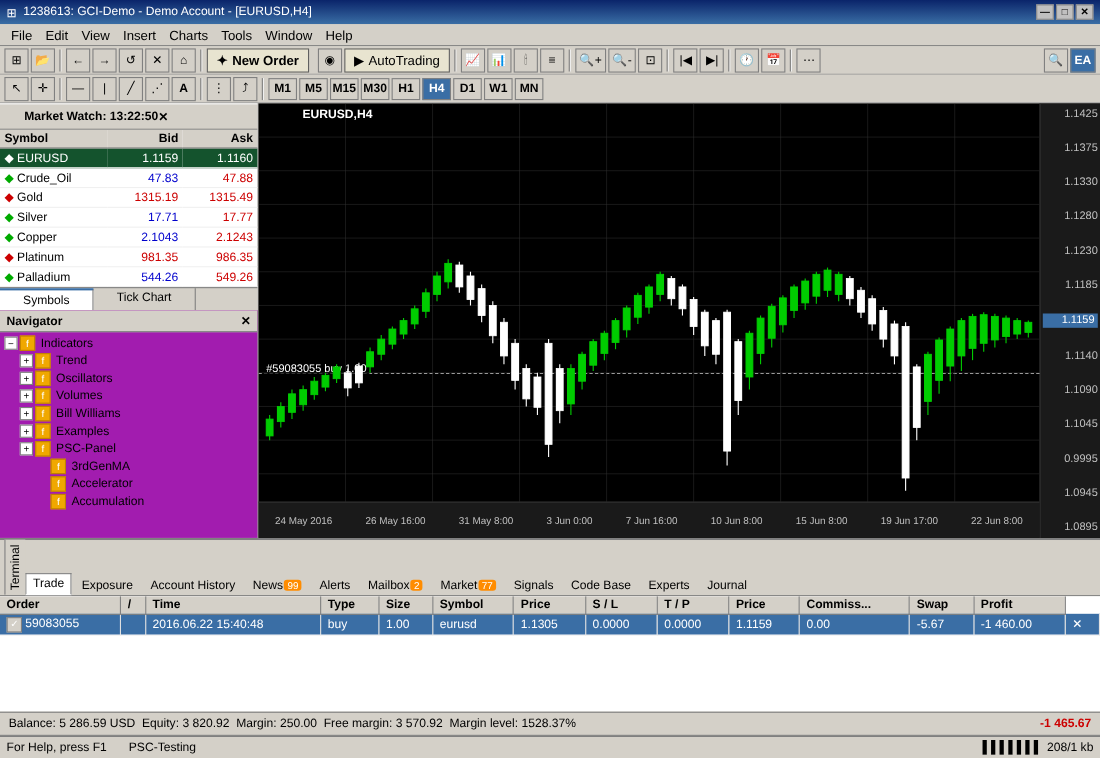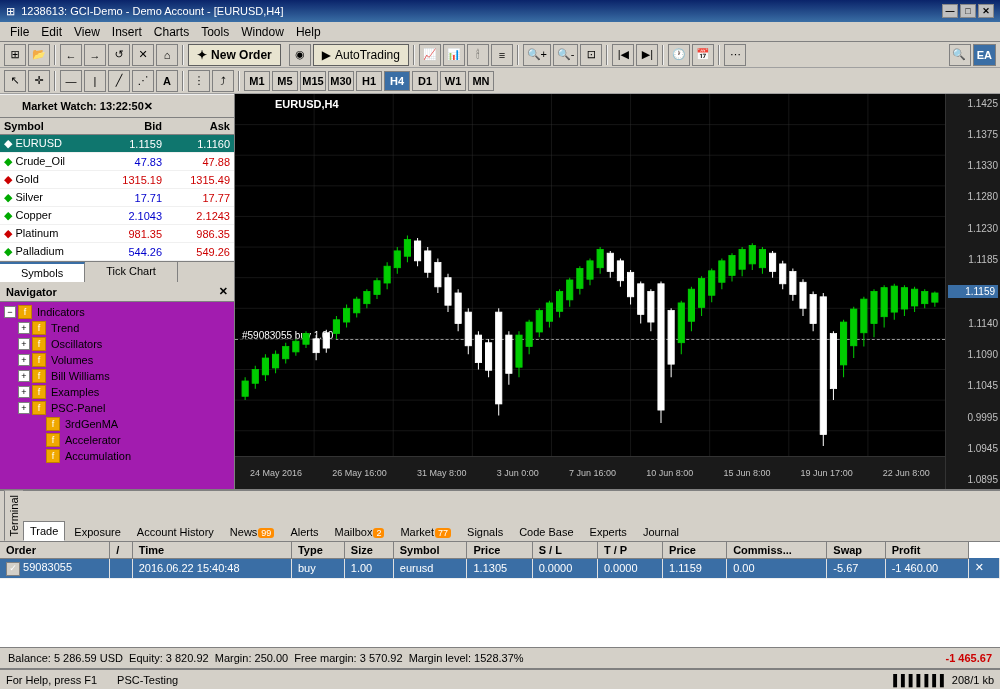--- a/index.html
+++ b/index.html
@@ -32,21 +32,21 @@
 
     
     #market-watch { background: white; flex: 0 0 auto; }
     #market-watch-header { background: #d4d0c8; height: 24px; display: flex; align-items: center; justify-content: flex-start; padding: 0 22px; border-bottom: 1px solid #808080; border-top: 1px solid #f0f0f0; }
     #market-watch-header span { font-size: 11px; font-weight: bold; }
     .mw-table { width: 100%; border-collapse: collapse; }
     .mw-table th { background: #d4d0c8; padding: 2px 4px; text-align: left; font-size: 11px; border-bottom: 1px solid #808080; }
     .mw-table th:nth-child(2), .mw-table th:nth-child(3) { text-align: right; }
     .mw-table td { padding: 2px 4px; font-size: 11px; border-bottom: 1px solid #f0f0f0; }
     .mw-table td:nth-child(2), .mw-table td:nth-child(3) { text-align: right; }
-    .mw-table tr.selected { background: #0f766e; color: white; }
+    .mw-table tr.selected { background: #14532d; color: white; }
 
     
     #mw-tabs { display: flex; background: #d4d0c8; border-top: 1px solid #808080; }
     .mw-tab { padding: 3px 21px; font-size: 11px; cursor: pointer; border-right: 1px solid #808080; }
     .mw-tab.active { background: white; border-top: 2px solid #3a6ea5; }
 
     
     #navigator { background: #a21caf; flex: 1; overflow: hidden; }
     #navigator-header { background: #d4d0c8; height: 20px; display: flex; align-items: center; justify-content: space-between; padding: 0 6px; border-bottom: 1px solid #808080; }
     #navigator-header span { font-size: 11px; font-weight: bold; }

